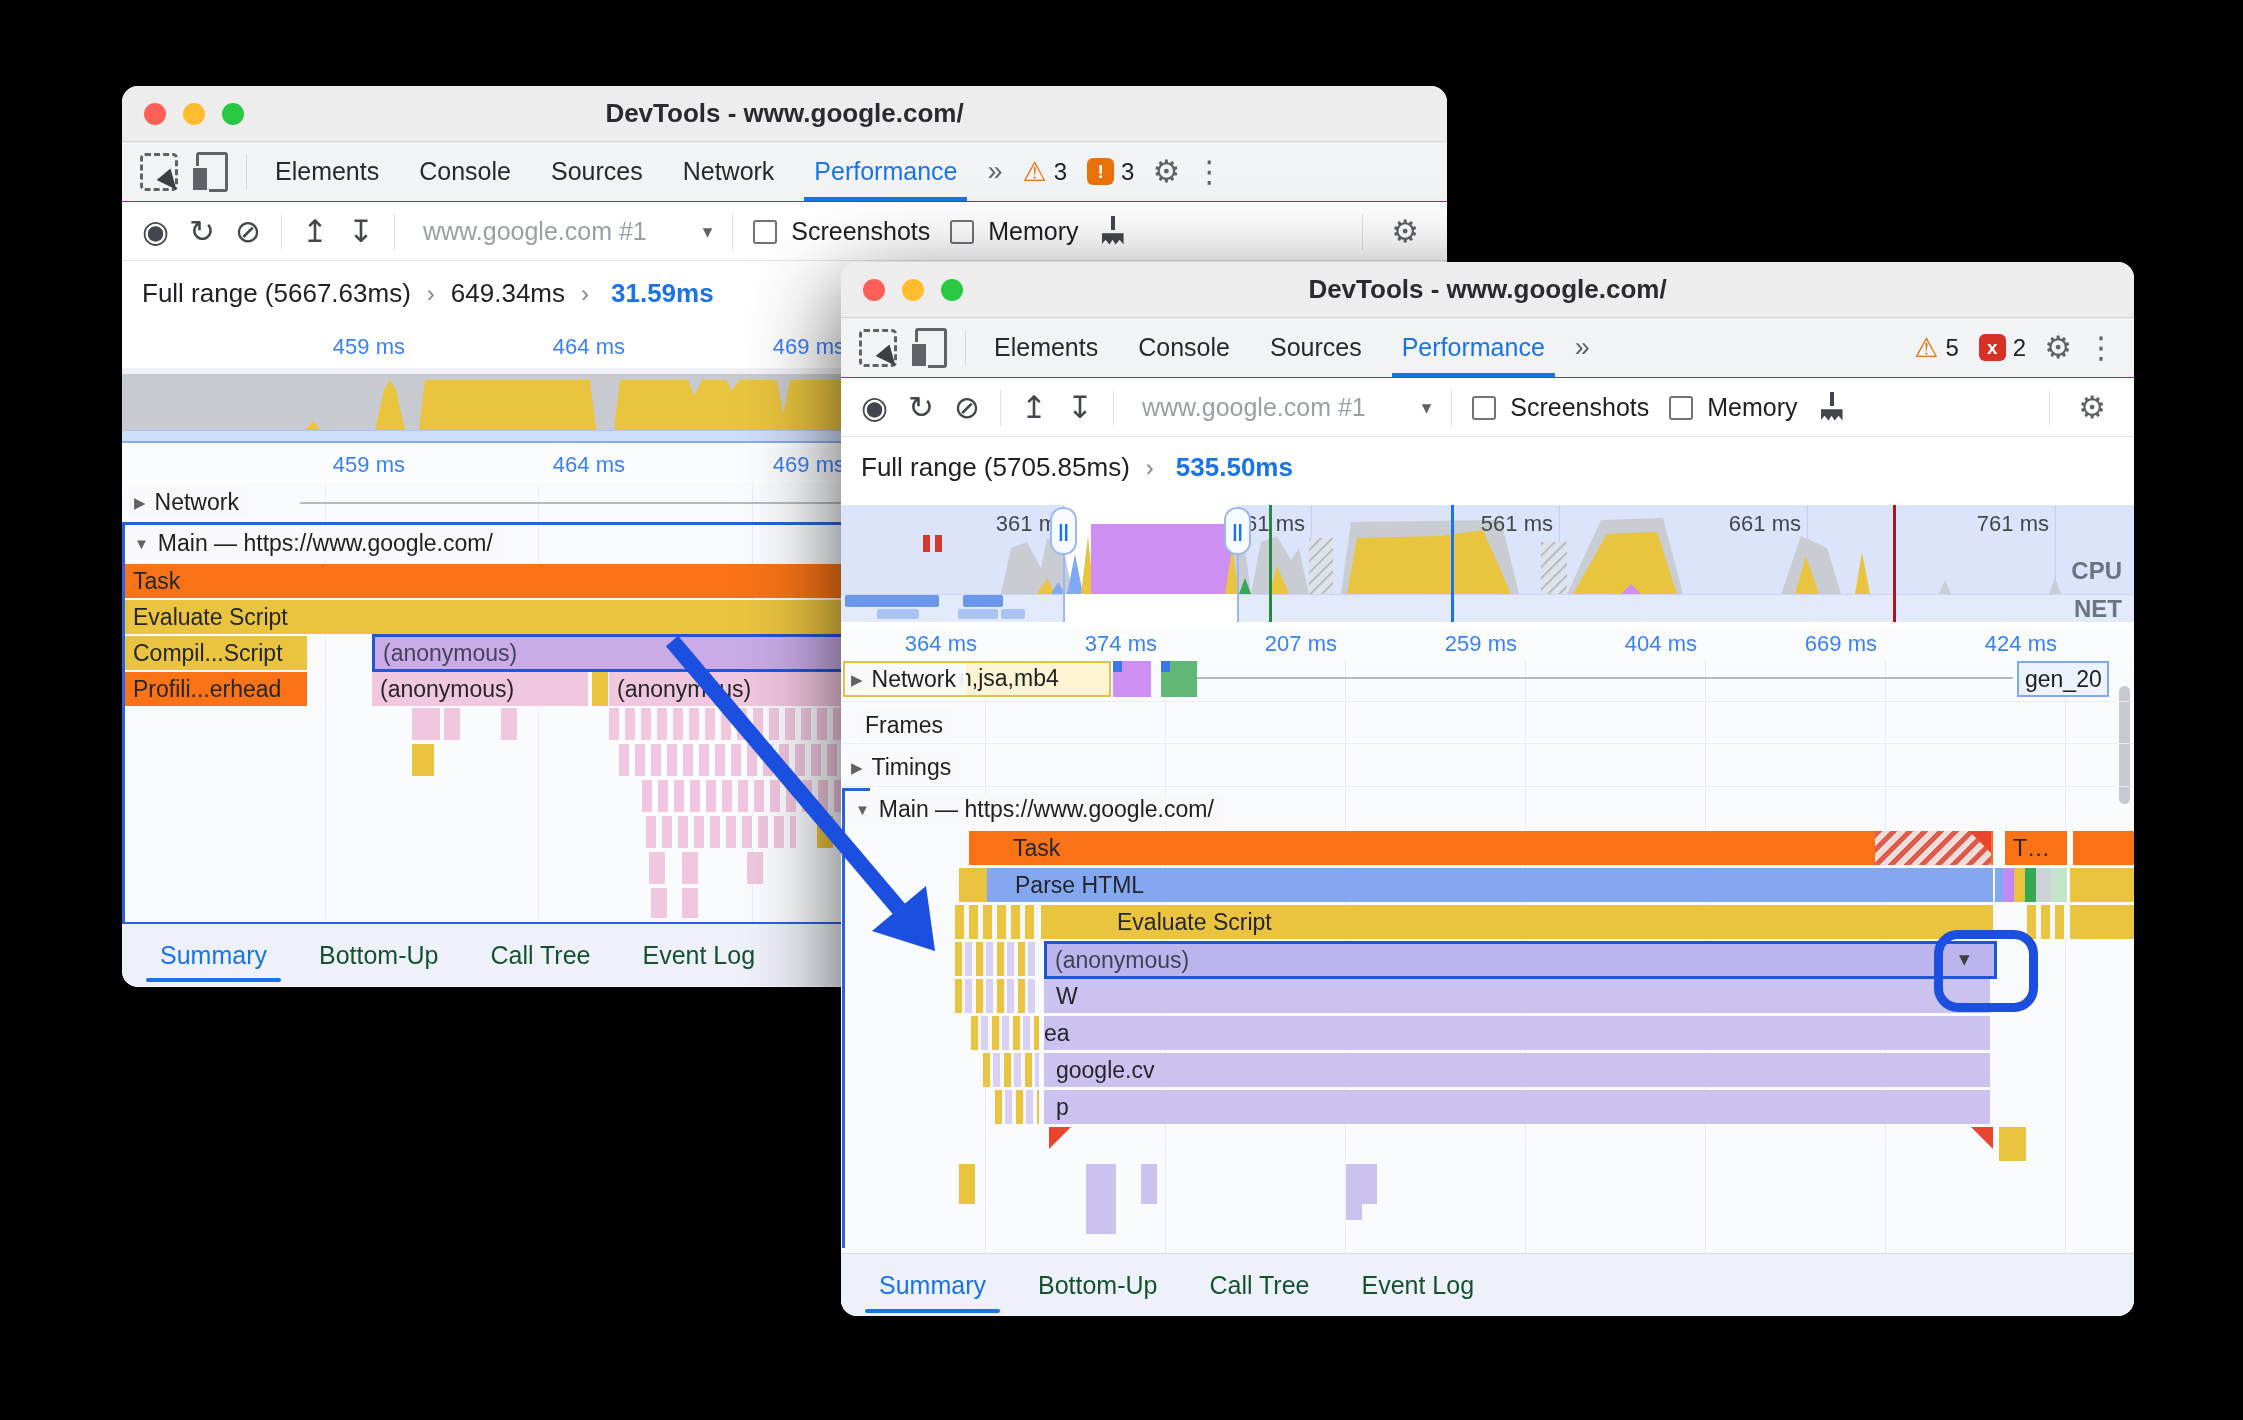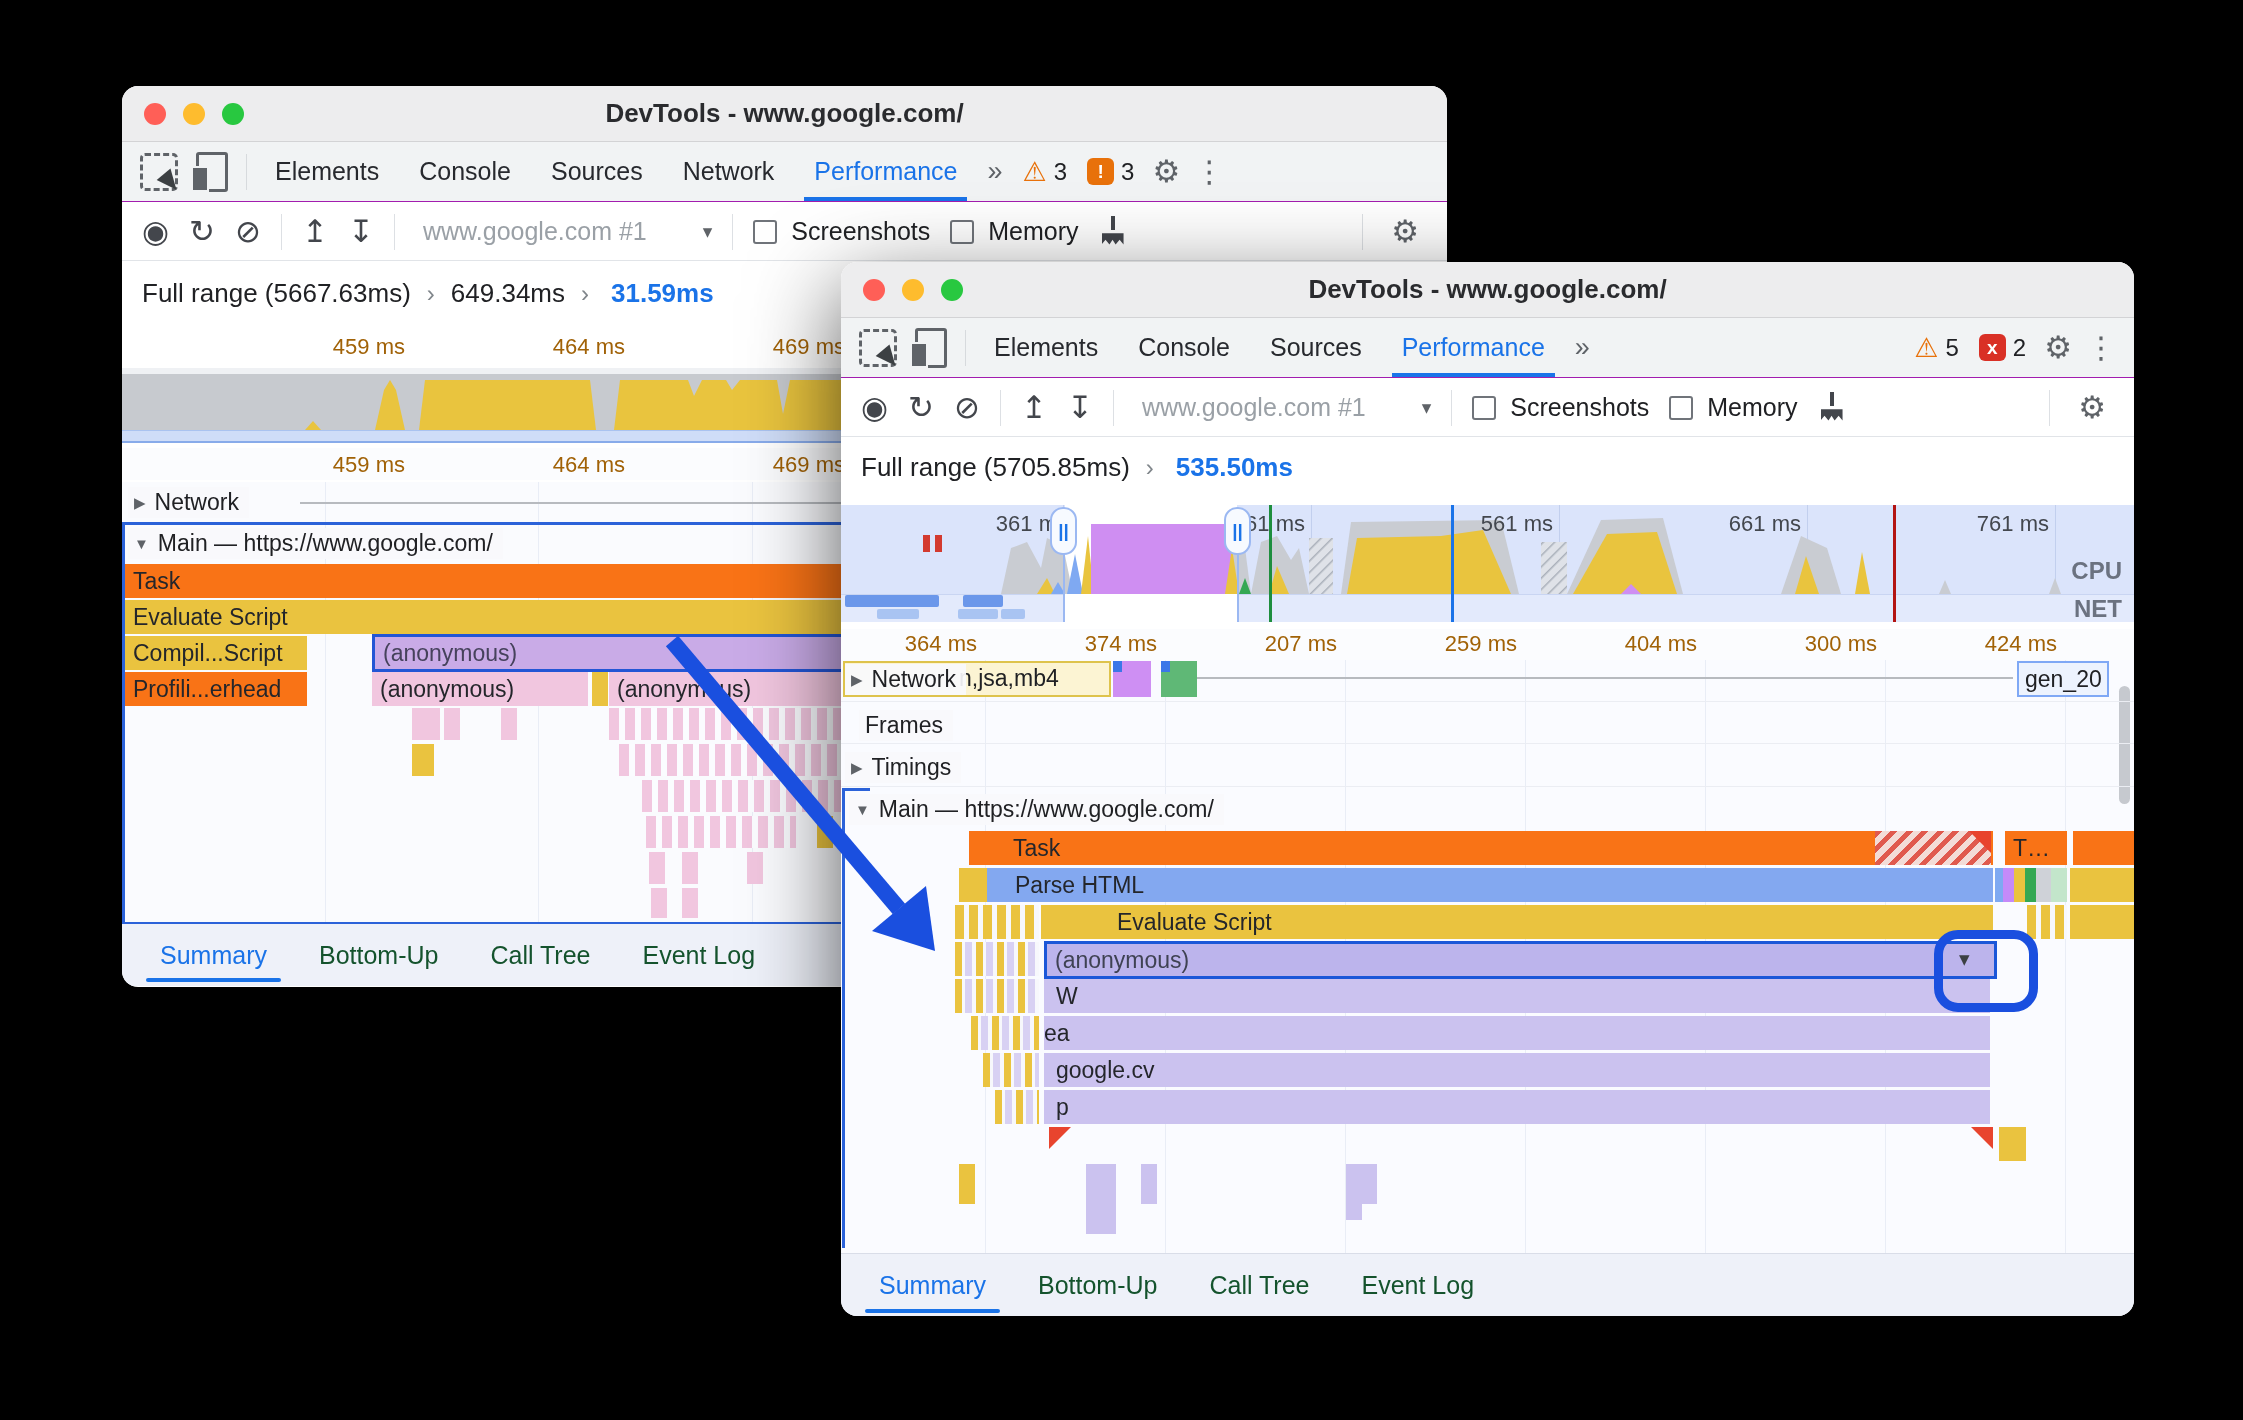--- a/index.html
+++ b/index.html
@@ -43,21 +43,21 @@
   .chklbl{font-size:25px;color:#202124;margin-left:-6px;}
   .broom{position:relative;width:28px;height:32px;}
   .broom::before{content:"";position:absolute;left:12px;top:0;width:4px;height:14px;background:#43464c;}
   .broom::after{content:"";position:absolute;left:3px;top:13px;width:22px;height:16px;background:#43464c;
      -webkit-mask:linear-gradient(#000 0 0);clip-path:polygon(0 30%,100% 30%,100% 100%,82% 70%,64% 100%,50% 70%,36% 100%,18% 70%,0 100%);}
   .spacer{flex:1;}
   
   .crumbs{position:absolute;display:flex;align-items:center;gap:16px;font-size:26px;color:#202124;}
   .crumb-sep{color:#80868b;font-size:24px;}
   .crumb-sel{color:#1a73e8;font-weight:700;margin-left:6px;}
-  .rlabel{position:absolute;width:150px;text-align:right;font-size:22px;color:#a16207;}
+  .rlabel{position:absolute;width:150px;text-align:right;font-size:22px;color:#3b82f6;}
   .vline{position:absolute;top:0;bottom:0;width:1px;background:#e9edf6;}
   .chip{position:absolute;display:flex;align-items:center;gap:9px;background:rgba(248,249,252,.92);
         padding:2px 10px 2px 6px;font-size:23px;color:#202124;white-space:nowrap;}
   .tri{font-size:15px;color:#5f6368;}
   .bar{position:absolute;height:34px;line-height:34px;font-size:23px;color:#24262b;padding:0 8px;
        box-sizing:border-box;white-space:nowrap;overflow:hidden;}
   .yellow{background:#eac33f}.gray{background:#f97316}.pink{background:#f1c6df}
   .lav{background:#cbc2ef}.parseblue{background:#83a8f0}
   .btabs{position:absolute;left:0;right:0;display:flex;align-items:center;background:#eef1f9;padding-left:12px;}
   .btab{padding:0 26px;font-size:25px;color:#14532d;height:100%;display:flex;align-items:center;position:relative;}
@@ -352,21 +352,21 @@
       <div class="handle" style="left:209px;">||</div>
       <div class="handle" style="left:383px;">||</div>
     </div>
 
     <div style="position:absolute;left:0;top:367px;width:100%;height:31px;background:#fbfcfe;">
       <span class="rlabel" style="left:-14px;top:2px;">364 ms</span>
       <span class="rlabel" style="left:166px;top:2px;">374 ms</span>
       <span class="rlabel" style="left:346px;top:2px;">207 ms</span>
       <span class="rlabel" style="left:526px;top:2px;">259 ms</span>
       <span class="rlabel" style="left:706px;top:2px;">404 ms</span>
-      <span class="rlabel" style="left:886px;top:2px;">300 ms</span>
+      <span class="rlabel" style="left:886px;top:2px;">669 ms</span>
       <span class="rlabel" style="left:1066px;top:2px;">424 ms</span>
     </div>
 
     <div style="position:absolute;left:0;top:398px;width:100%;height:593px;background:#fafbff;overflow:hidden;">
       <div class="vline" style="left:144px;"></div>
         <div class="vline" style="left:324px;"></div>
       <div class="vline" style="left:504px;"></div>
         <div class="vline" style="left:684px;"></div>
       <div class="vline" style="left:864px;"></div>
         <div class="vline" style="left:1044px;"></div>

